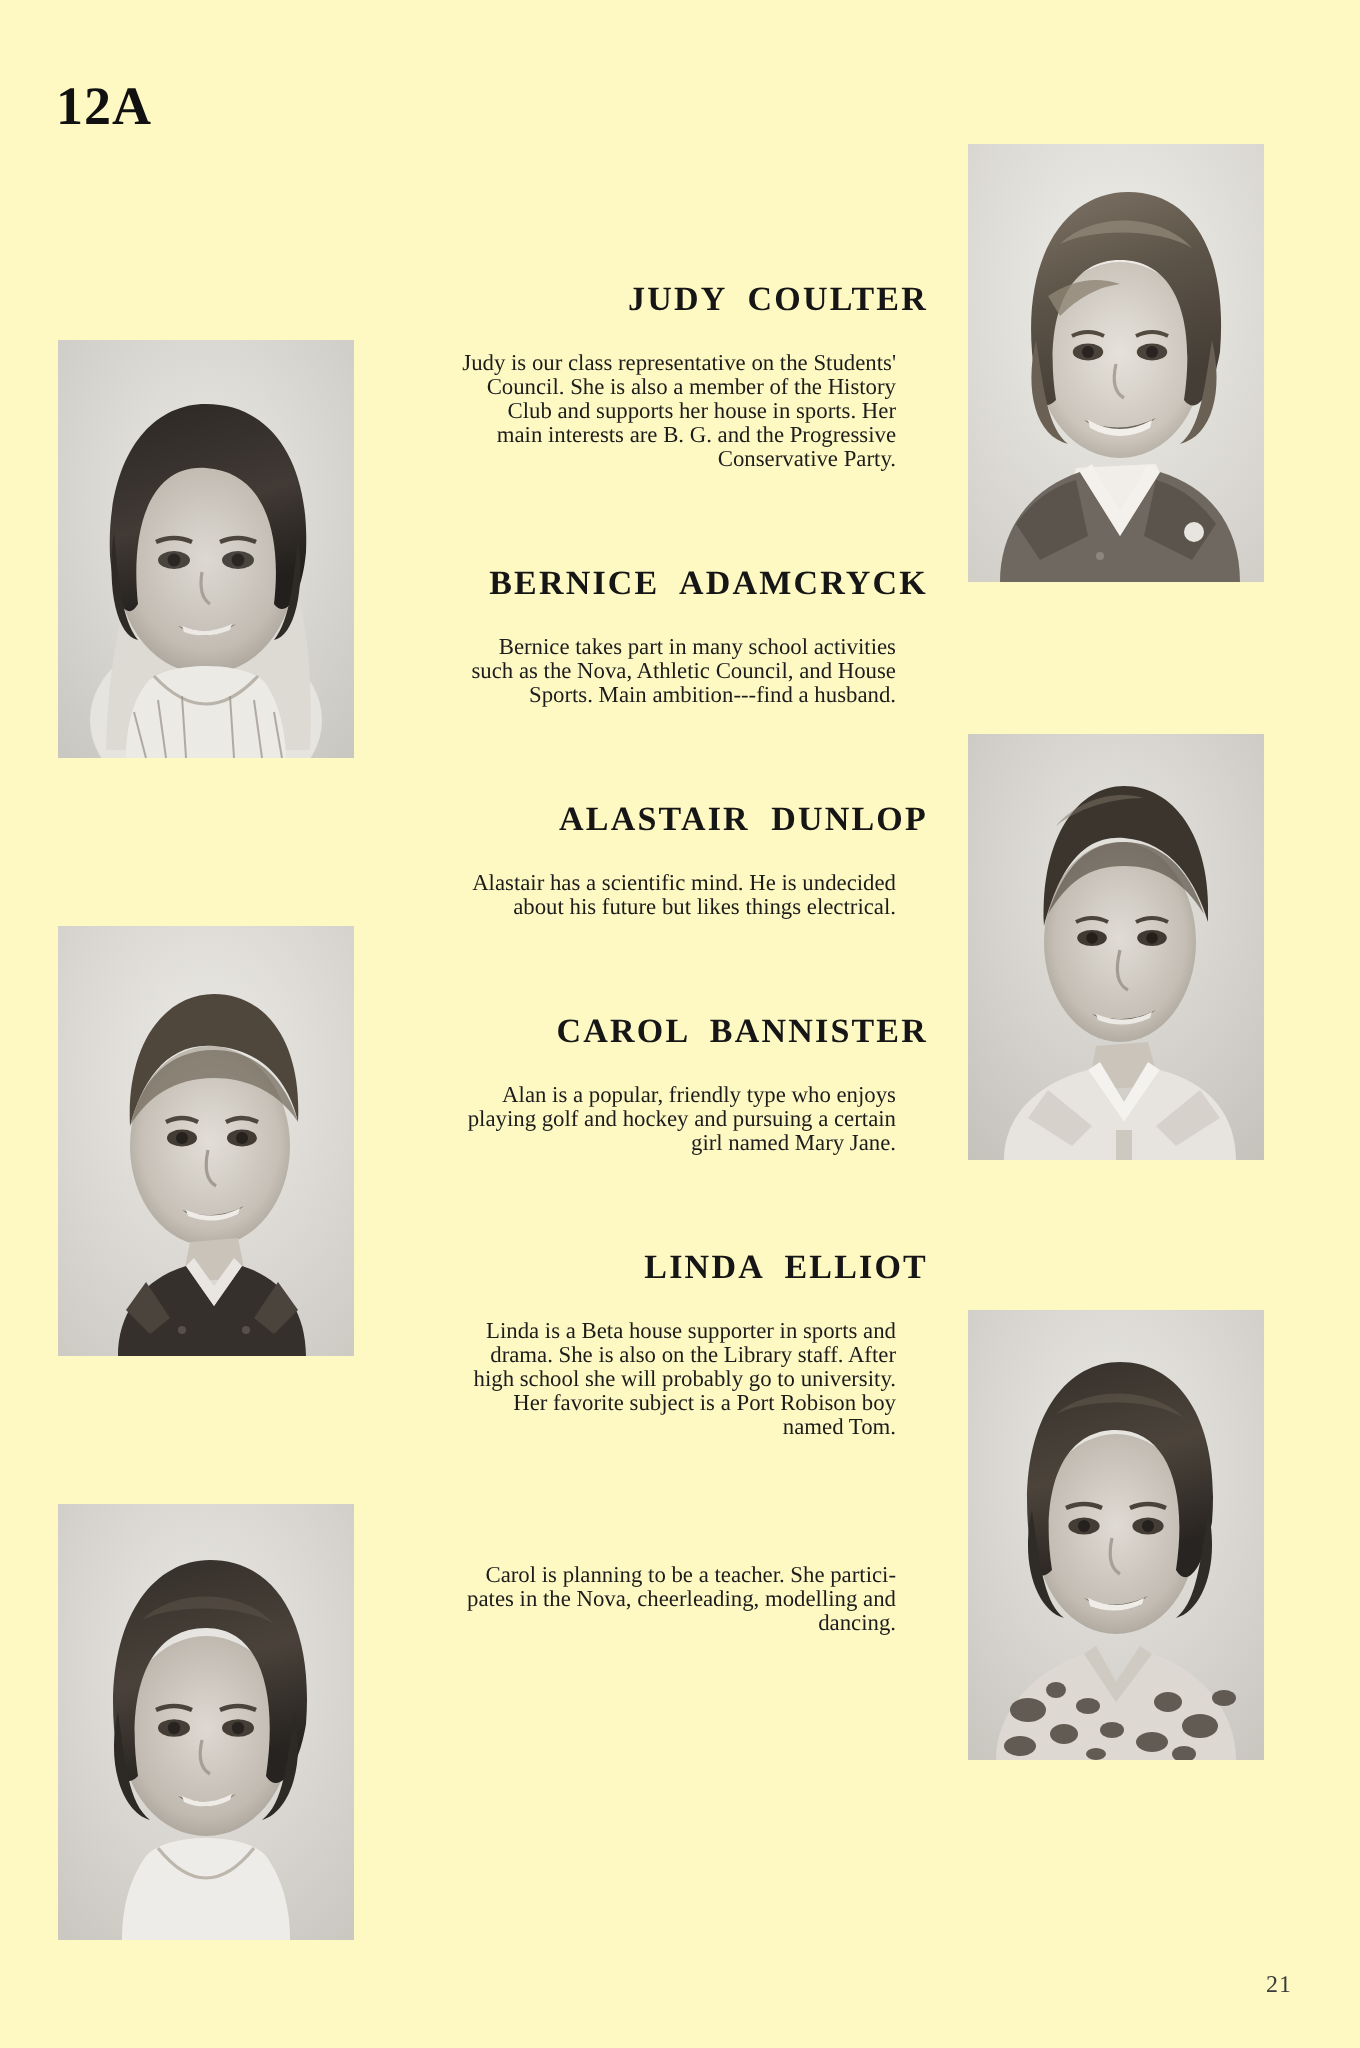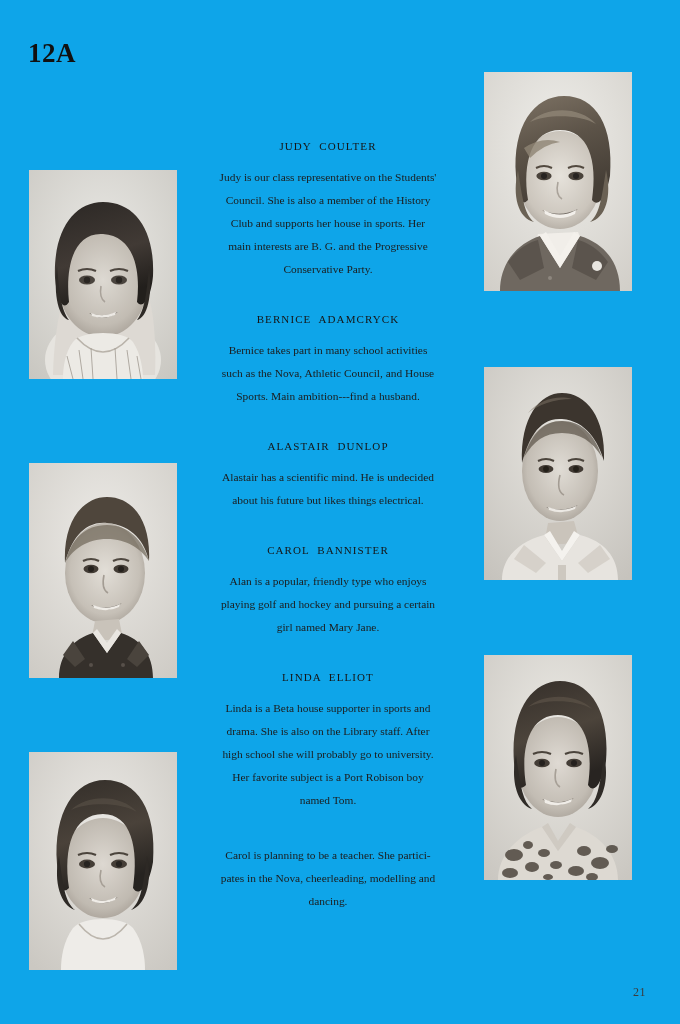--- a/index.html
+++ b/index.html
@@ -8,21 +8,21 @@
     background: #ffffff;
   }
   body {
     font-family: "Liberation Serif", "DejaVu Serif", serif;
     color: #1a1a1a;
   }
   .page {
     position: relative;
     width: 680px;
     height: 1024px;
-    background: #0ea5e9;
+    background: #fef9c3;
     overflow: hidden;
   }
 
   
   .page-number-top {
     position: absolute;
     left: 28px;
     top: 38px;
     font-size: 27px;
     font-weight: bold;
@@ -40,33 +40,34 @@
 
   
   .text-column {
     position: absolute;
     left: 192px;
     top: 140px;
     width: 272px;
   }
   .entry { margin-bottom: 2px; }
   .entry-name {
-    text-align: center;
-    font-size: 11px;
+    text-align: right;
+    font-size: 17px;
     letter-spacing: 1.1px;
     color: #161616;
     margin: 0 0 14px 0;
     white-space: pre;
+    font-weight: bold;
   }
   .entry-body {
     font-size: 11.4px;
-    line-height: 23px;
+    line-height: 12px;
     color: #1c1c1c;
-    margin: 0;
-    text-align: center;
+    margin: 16px;
+    text-align: right;
     white-space: pre-line;
   }
   .spacer-md { height: 30px; }
 
   
   .photo {
     position: absolute;
     overflow: hidden;
     background: #cfcfcb;
   }

